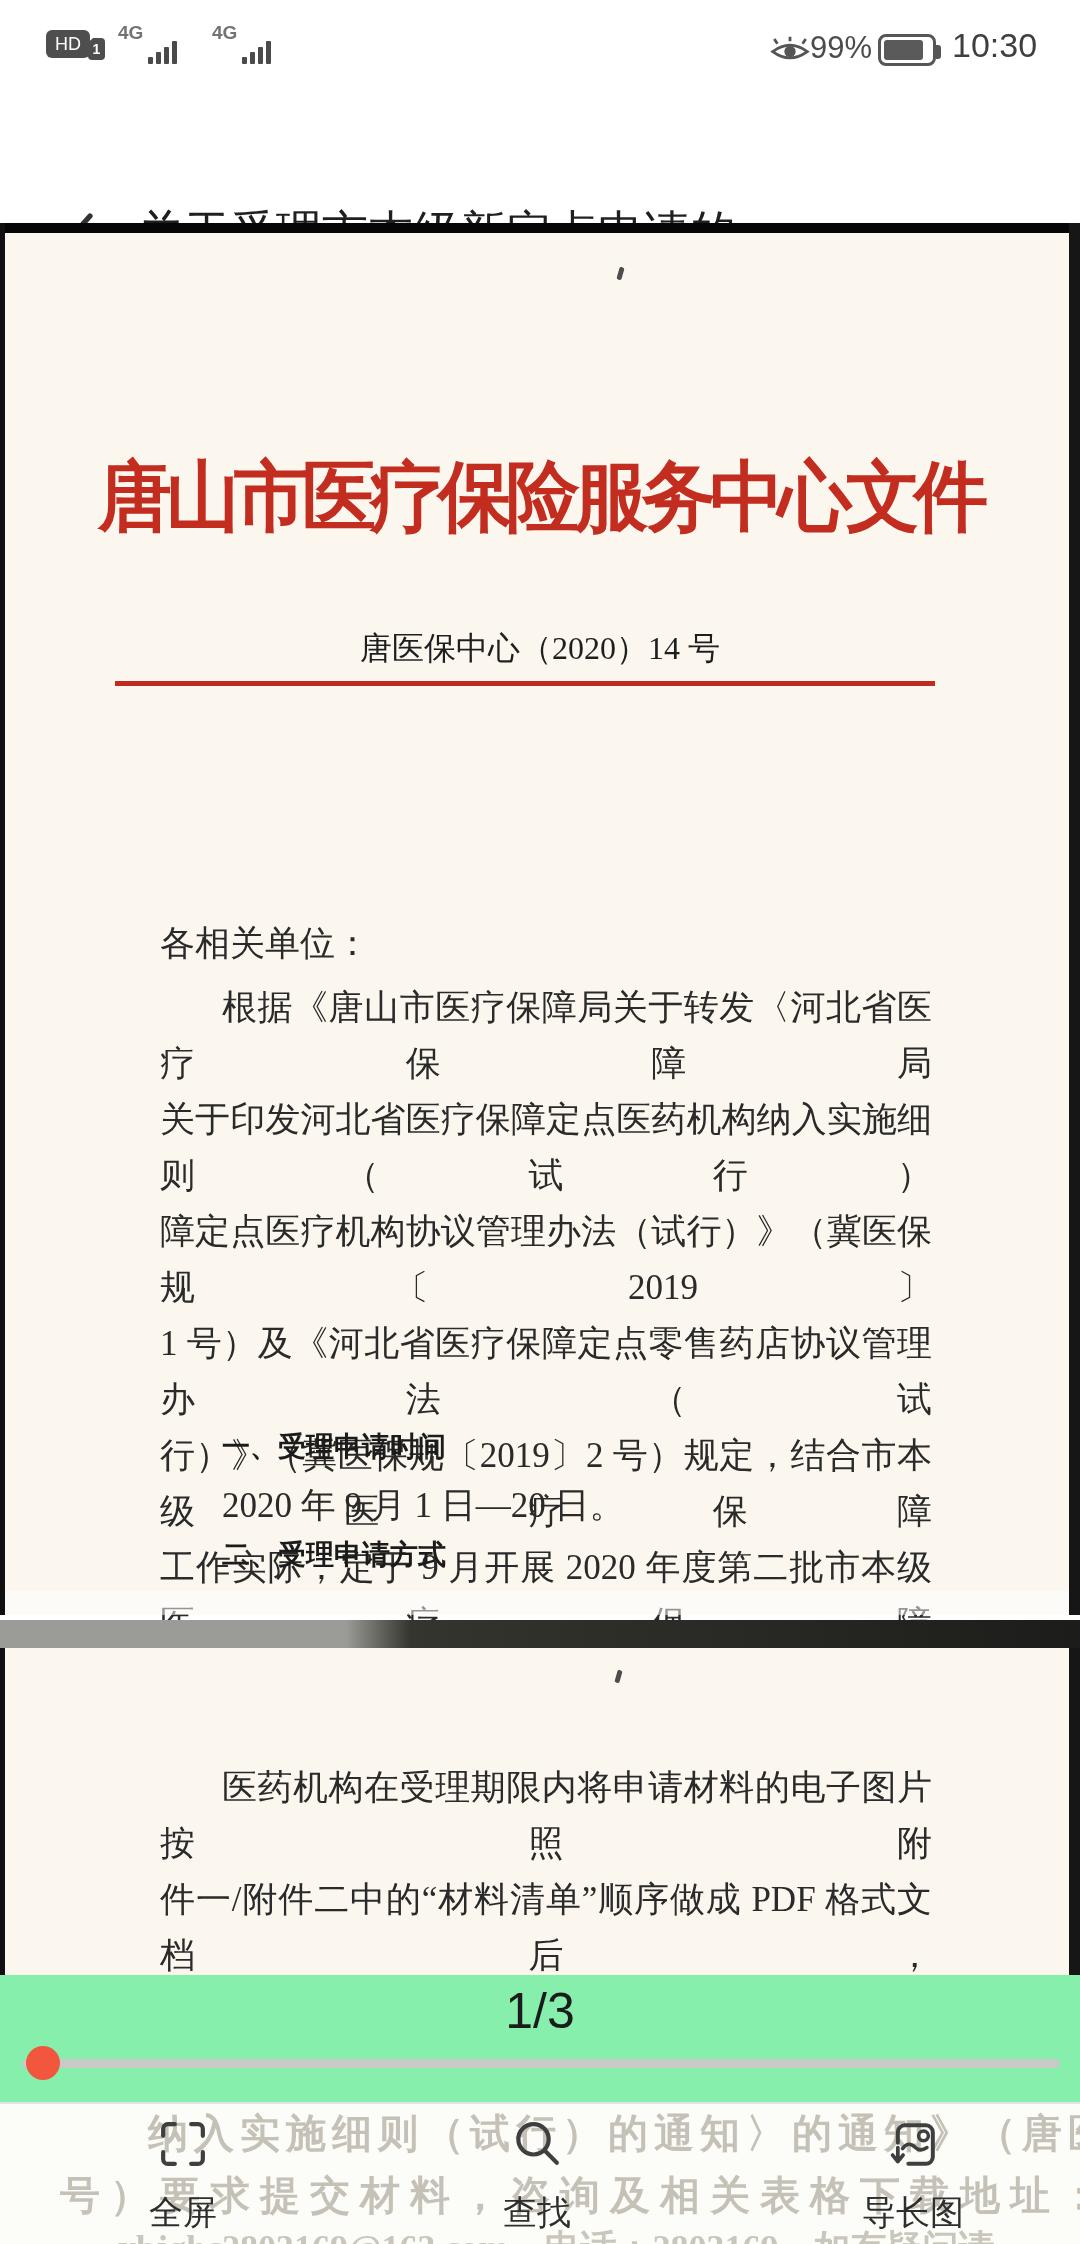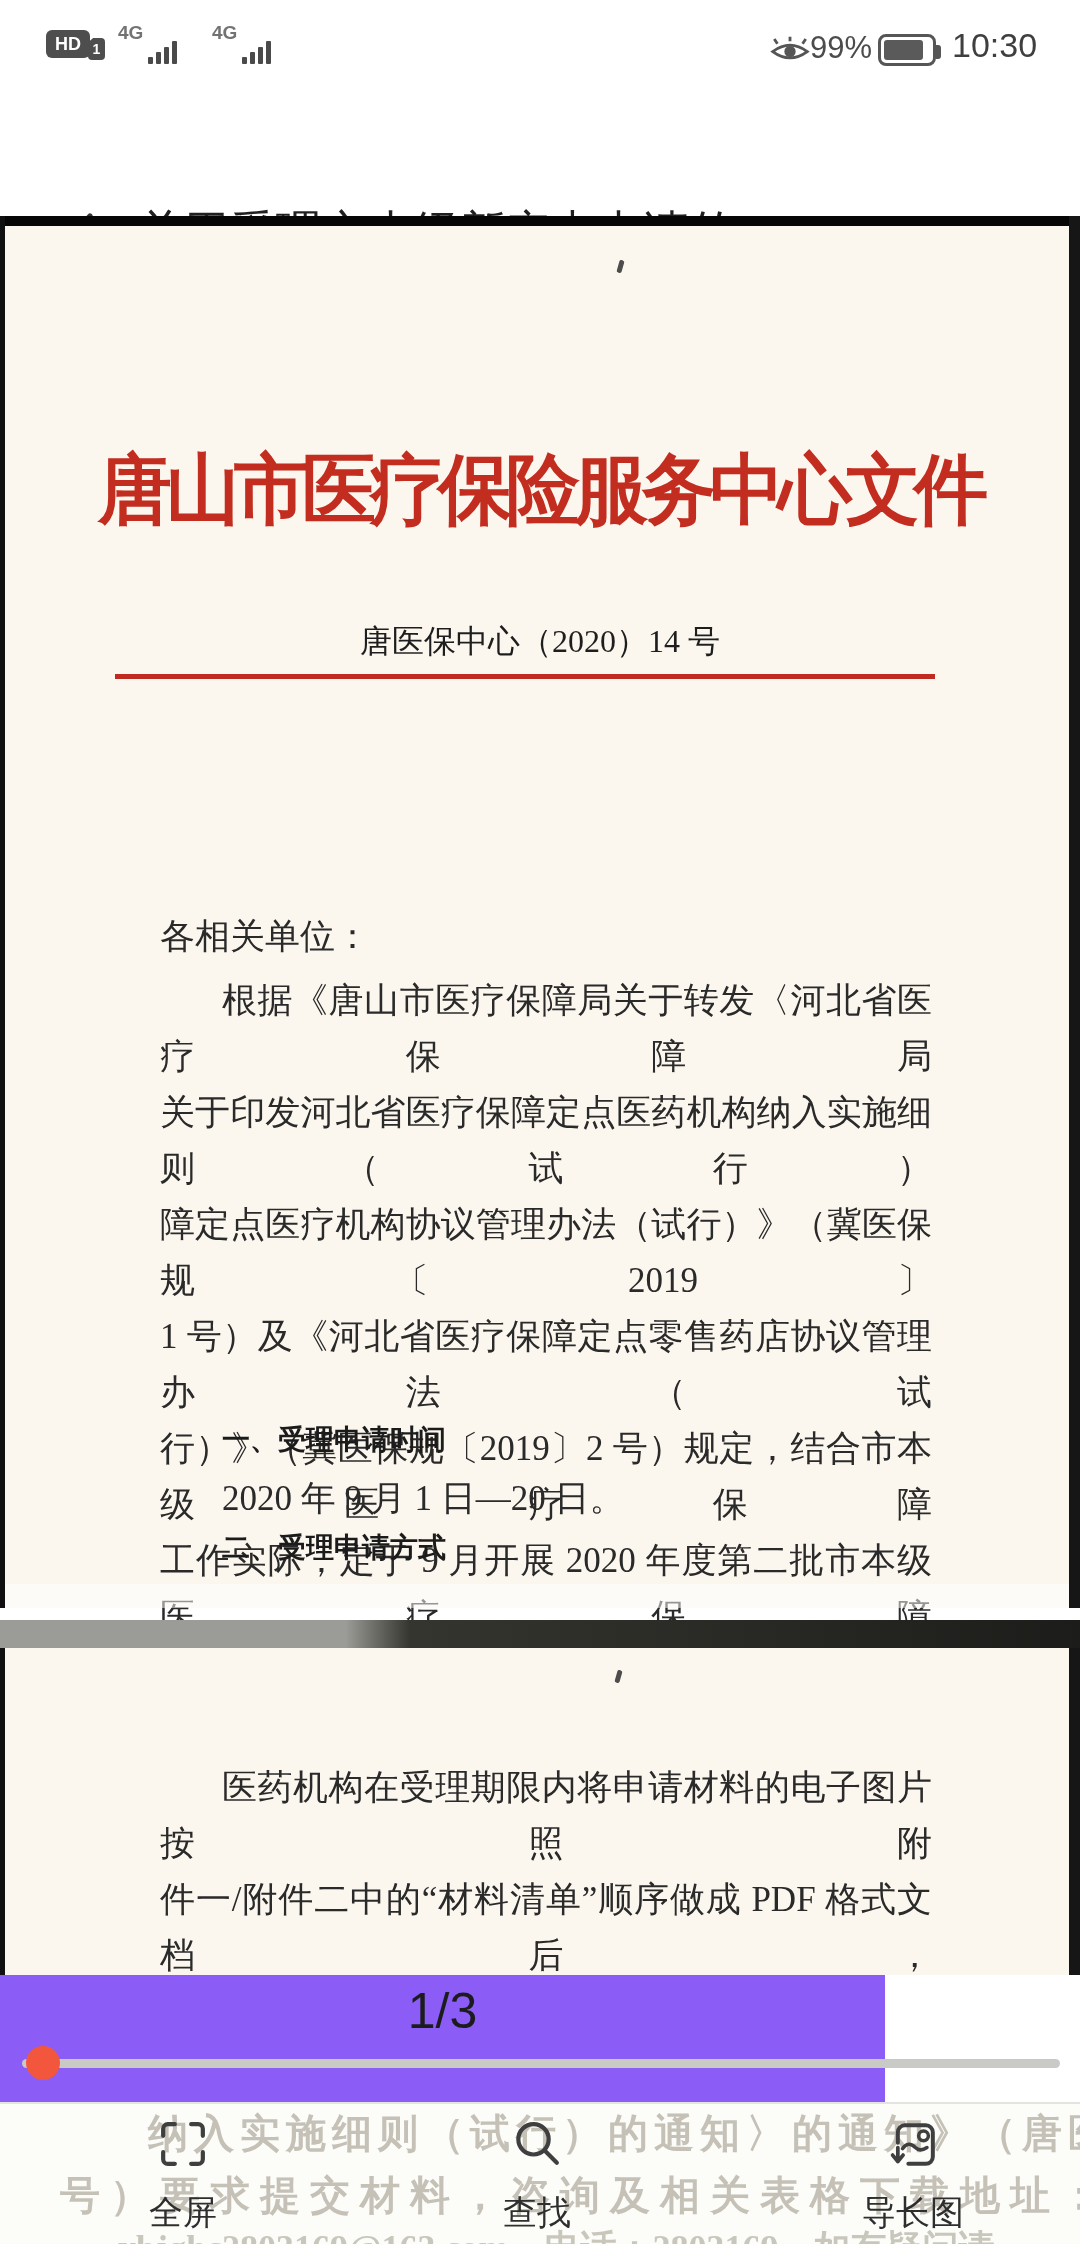--- a/index.html
+++ b/index.html
@@ -5,21 +5,21 @@
   * { margin:0; padding:0; box-sizing:border-box; }
   html,body { background:#888; }
   .screen {
     position:relative; width:1080px; height:2244px; margin:0 auto;
     background:#ffffff; overflow:hidden;
     font-family:"Liberation Sans", sans-serif; color:#222;
   }
   
   .statusbar { position:absolute; top:0; left:0; width:1080px; height:100px; background:#fff; }
   .hd-badge { position:absolute; left:46px; top:30px; width:44px; height:28px;
-    background:#4e4e4e; border-radius:6px; color:#fff; font-weight:bold; font-size:18px;
+    background:#4e4e4e; border-radius:6px; color:#fff; font-weight:normal; font-size:18px;
     display:flex; align-items:center; justify-content:center; }
   .sim-badge { position:absolute; left:88px; top:38px; width:17px; height:22px;
     background:#4e4e4e; border-radius:4px 4px 4px 4px; color:#fff; font-size:14px; font-weight:bold;
     display:flex; align-items:center; justify-content:center;
     clip-path:polygon(30% 0,100% 0,100% 100%,0 100%,0 20%); }
   .sig { position:absolute; top:22px; width:86px; height:42px; }
   .sig .g { position:absolute; left:0; top:0; font-size:19px; font-weight:bold; color:#737373; }
   .sig .bars { position:absolute; left:30px; bottom:0; display:flex; align-items:flex-end; gap:3px; }
   .sig .bars i { display:block; width:5px; background:#4a4a4a; border-radius:1px; }
   .sig .b1{height:7px}.sig .b2{height:12px}.sig .b3{height:17px}.sig .b4{height:23px}
@@ -37,21 +37,21 @@
     font-size:46px; font-weight:500; color:#1f1f1f; white-space:nowrap; overflow:hidden; }
   .hsub { position:absolute; left:140px; top:170px; font-size:28px; color:#8f8f8f; }
   .menu-dots { position:absolute; left:962px; top:148px; display:flex; gap:14px; cursor:pointer; }
   .menu-dots i { width:12px; height:12px; border-radius:50%; background:#2b2b2b; display:block; }
   
   .page { position:absolute; left:0; width:1080px; background:#fbf7ee;
     font-family:"Liberation Serif", serif; color:#2a2a2a; }
   .edge-l { position:absolute; left:0; top:0; bottom:0; width:5px; background:#101010; }
   .edge-r { position:absolute; right:0; top:0; bottom:0; width:11px; background:#161616; }
   .edge-t { position:absolute; left:0; top:0; width:100%; height:10px; background:#060606; }
-  .page1 { top:216px; height:1392px; }
+  .page1 { top:223px; height:1392px; }
   .page2 { top:1648px; height:327px; overflow:hidden; }
   .speck { position:absolute; width:5px; height:13px; background:#4d4d4d; transform:rotate(16deg); border-radius:2px; }
   .banner { position:absolute; top:225px; left:0; width:100%; text-align:center;
     font-size:74px; font-weight:bold; color:#c22d20; letter-spacing:-6px; transform:scaleY(1.04); }
   .docnum { position:absolute; top:404px; left:0; width:100%; text-align:center; font-size:32px; color:#1e1e1e; }
   .redline { position:absolute; top:458px; left:115px; width:820px; height:5px; background:#bf2b20; }
   .dtitle { position:absolute; top:488px; left:0; width:100%; text-align:center;
     font-size:40px; font-weight:bold; line-height:54px; color:#151515; }
   .saluts { position:absolute; top:697px; left:160px; font-size:35px; }
   .bodyblk { position:absolute; left:160px; width:772px; font-size:35px; line-height:56px; }
@@ -61,21 +61,21 @@
   .h-bold { position:absolute; left:222px; font-size:28px; font-weight:bold;
     font-family:"Liberation Sans", sans-serif; color:#1b1b1b; }
   .dateln { position:absolute; left:222px; font-size:35px; }
   .scan-fade { position:absolute; left:5px; right:11px; top:1368px; height:24px; background:rgba(255,255,255,0.5); }
   .separator { position:absolute; top:1620px; left:0; width:1080px; height:28px;
     background:linear-gradient(90deg,#9b9b97 0%,#9b9b97 32%,#35352f 38%,#1c1c1a 100%); }
   .p2body { top:112px; }
   .clipped { position:absolute; top:300px; left:222px; font-size:36px; font-weight:bold;
     font-family:"Liberation Sans", sans-serif; color:#1b1b1b; }
   
-  .pagerbar { position:absolute; top:1975px; left:0; width:885px; height:127px; background:#8b5cf6; }
+  .pagerbar { position:absolute; top:1975px; left:0; width:1080px; height:127px; background:#86efac; }
   .pageind { position:absolute; top:7px; left:0; width:100%; text-align:center; font-size:50px; color:#1c1c1c; }
   .slider-track { position:absolute; top:84px; left:22px; width:1038px; height:9px; background:#c9c9c6; border-radius:5px; cursor:pointer; }
   .slider-thumb { position:absolute; top:71px; left:26px; width:34px; height:34px; border-radius:50%; background:#f2573d; cursor:grab; }
   .divline { position:absolute; top:2102px; left:0; width:1080px; height:2px; background:#e3e3e0; }
   
   .toolbar { position:absolute; top:2104px; left:0; width:1080px; height:140px; background:#fcfcf9; overflow:hidden; }
   .ghost { position:absolute; font-family:"Liberation Serif", serif; white-space:nowrap;
     color:rgba(122,112,92,0.42); font-weight:bold; pointer-events:none; }
   .g1 { top:2px; left:148px; font-size:40px; letter-spacing:6px; }
   .g2 { top:64px; left:60px; font-size:40px; letter-spacing:10px; }

